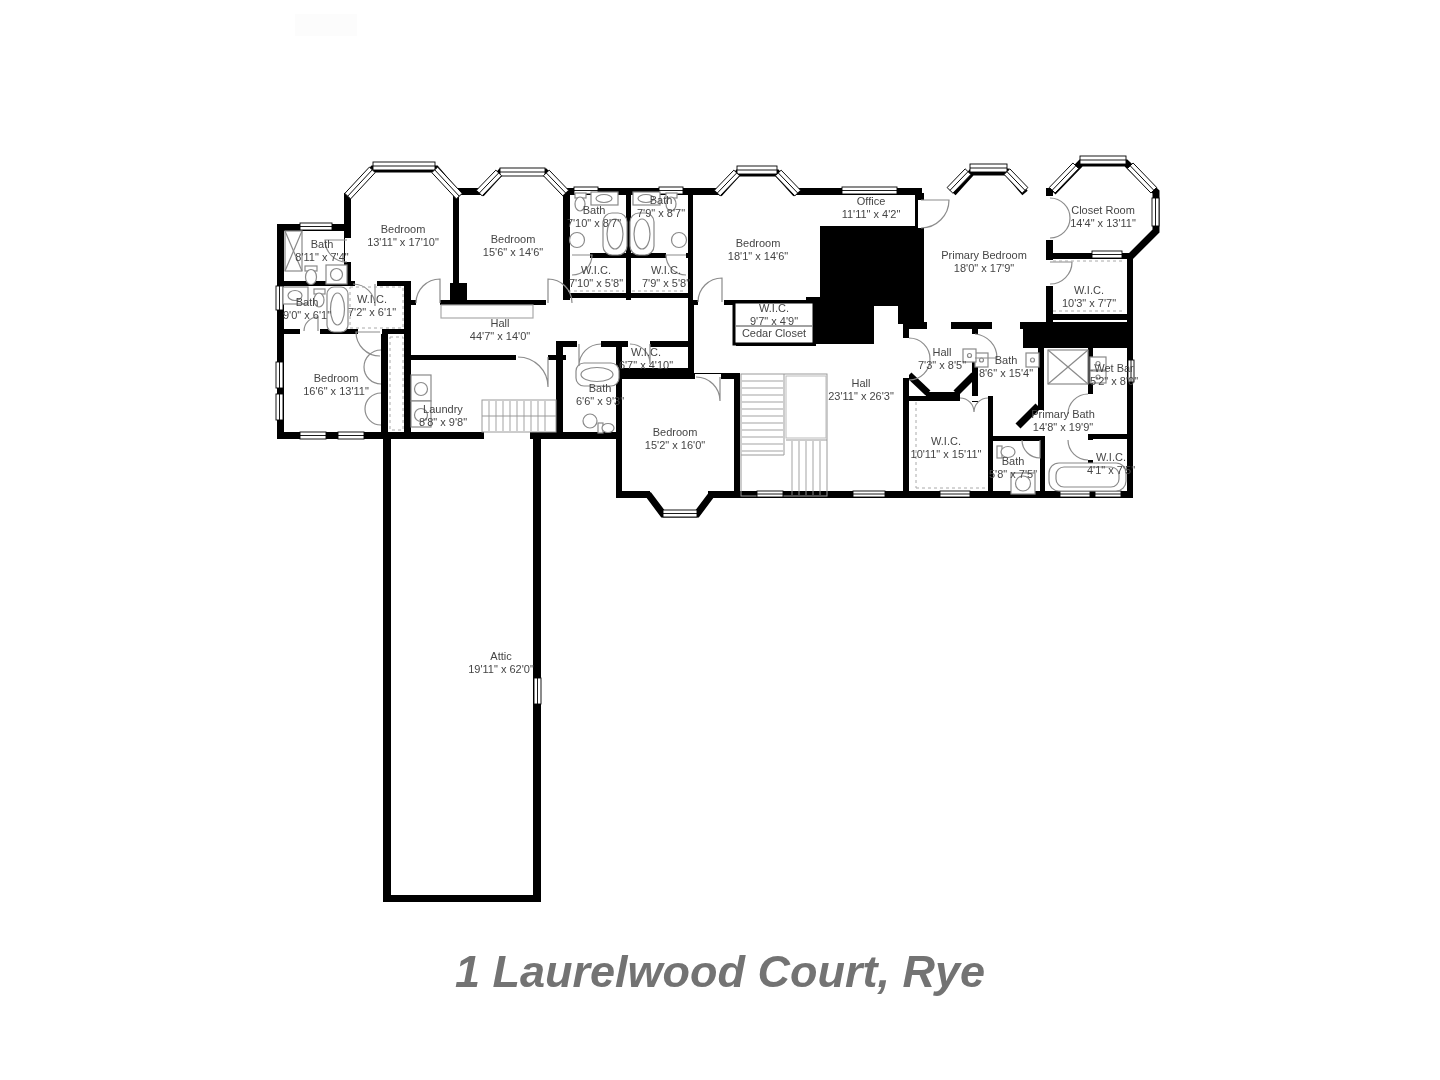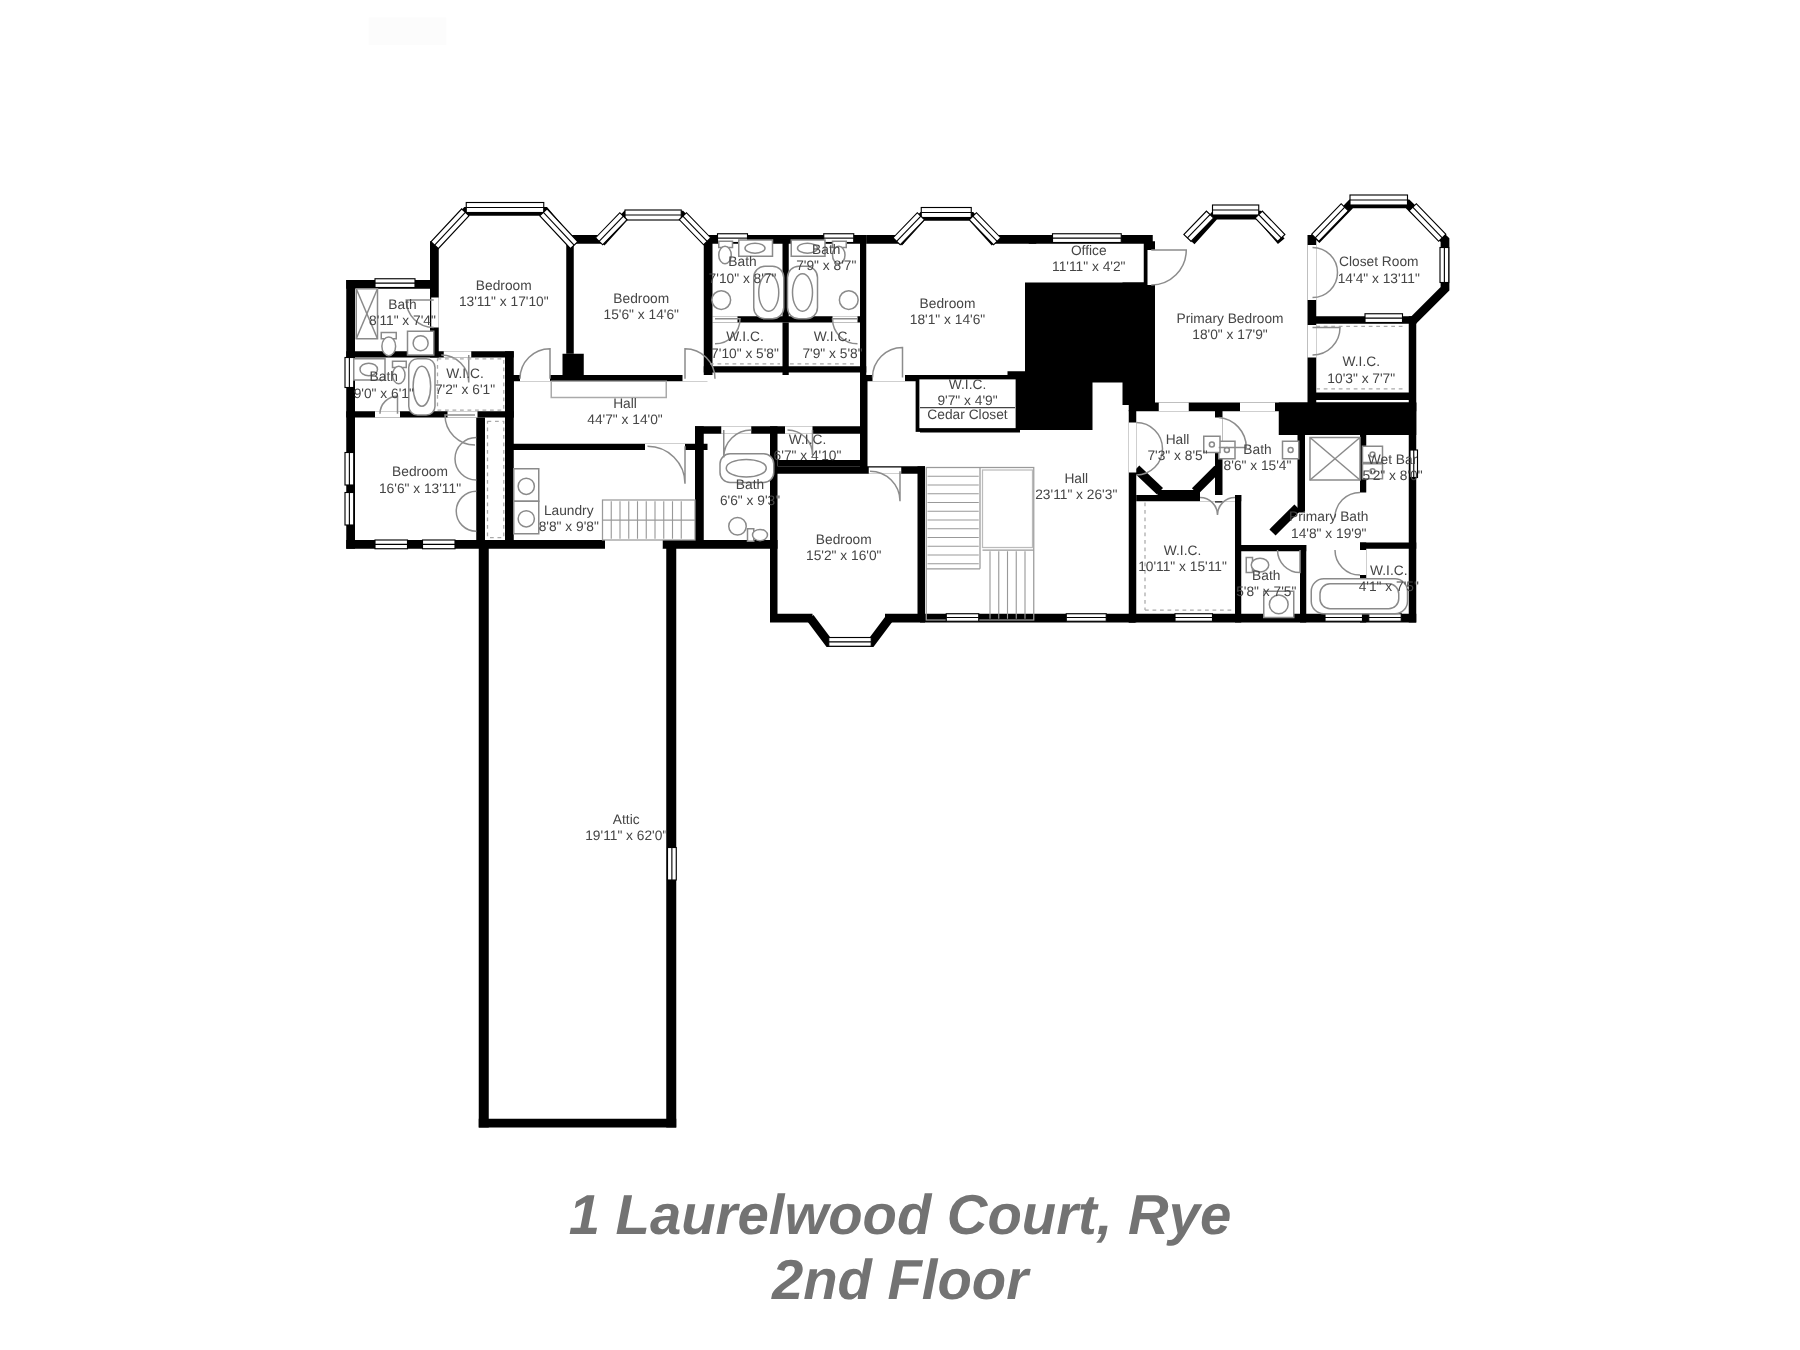--- a/index.html
+++ b/index.html
@@ -545,21 +545,21 @@
         <span class="room-dims">44'7" x 14'0"</span>
       </div>
       <div class="room-label" style="left: 1089px; top: 297px;">
         <span class="room-name">W.I.C.</span>
         <span class="room-dims">10'3" x 7'7"</span>
       </div>
       <div class="room-label" style="left: 336px; top: 385px;">
         <span class="room-name">Bedroom</span>
         <span class="room-dims">16'6" x 13'11"</span>
       </div>
-      <div class="room-label" style="left: 443px; top: 416px; margin-left: 12px;">
+      <div class="room-label" style="left: 443px; top: 416px;">
         <span class="room-name">Laundry</span>
         <span class="room-dims">8'8" x 9'8"</span>
       </div>
       <div class="room-label" style="left: 646px; top: 359px;">
         <span class="room-name">W.I.C.</span>
         <span class="room-dims">6'7" x 4'10"</span>
       </div>
       <div class="room-label" style="left: 600px; top: 395px;">
         <span class="room-name">Bath</span>
         <span class="room-dims">6'6" x 9'3"</span>
@@ -601,15 +601,14 @@
         <span class="room-dims">4'1" x 7'5"</span>
       </div>
       <div class="room-label" style="left: 464px; top: 663px; margin-left: 37px;">
         <span class="room-name">Attic</span>
         <span class="room-dims">19'11" x 62'0"</span>
       </div>
     </div>
 
   <div id="title-block">
     <div>1 Laurelwood Court, Rye</div>
-    <div>2nd Floor</div>
   </div>
 </div>
 
 </body></html>

